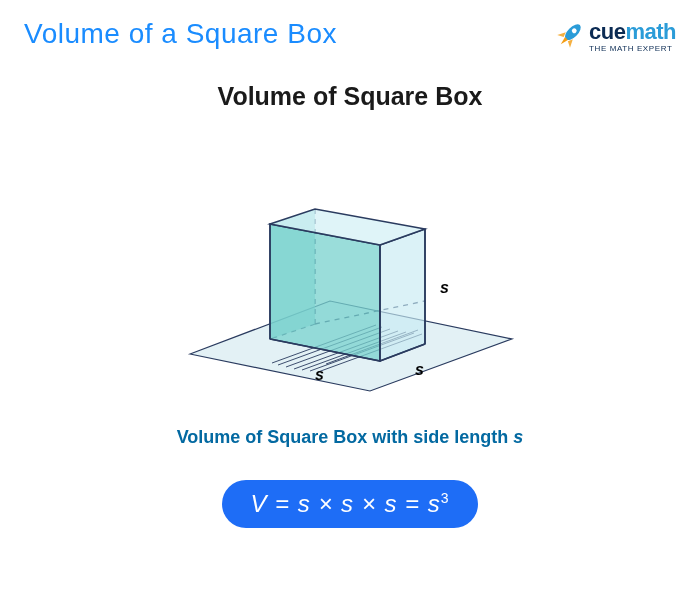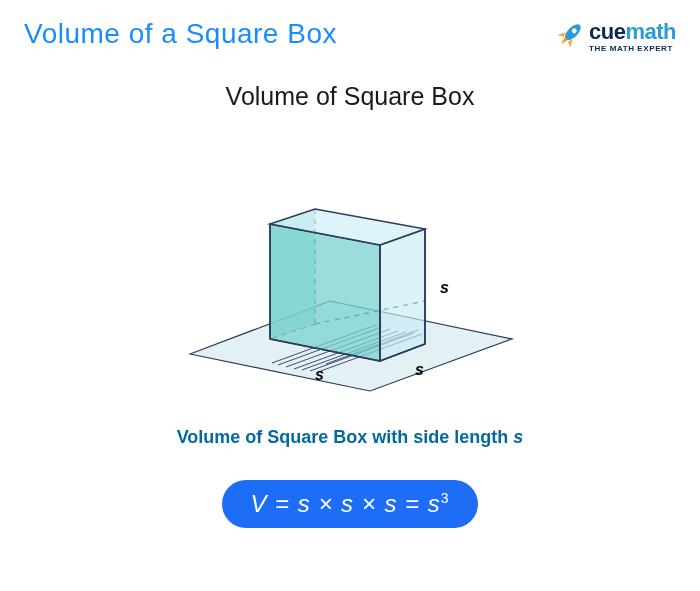--- a/index.html
+++ b/index.html
@@ -27,30 +27,30 @@
     display: flex;
     align-items: center;
     gap: 2px;
   }
   .rocket {
     display: inline-block;
   }
   .logo-text { display: flex; flex-direction: column; line-height: 1; }
   .logo-main { color: #0b2b53; font-size: 22px; font-weight: 700; letter-spacing: -0.5px; }
   .logo-main .u { color: #2b9cd8; }
-  .logo-sub { color: #0b2b53; font-size: 8px; font-weight: 700; letter-spacing: 0.6px; margin-top: 2px; }
+  .logo-sub { color: #0b2b53; font-size: 8px; font-weight: 400; letter-spacing: 0.6px; margin-top: 2px; }
 
   .content {
     text-align: center;
     padding-top: 18px;
   }
   .sub-title {
     color: #1a1a1a;
     font-size: 25px;
-    font-weight: 400;
+    font-weight: 700;
     margin-bottom: 18px;
   }
   .diagram-wrap {
     width: 420px;
     height: 270px;
     margin: 0 auto;
     position: relative;
   }
   .caption {
     color: #0369a1;

